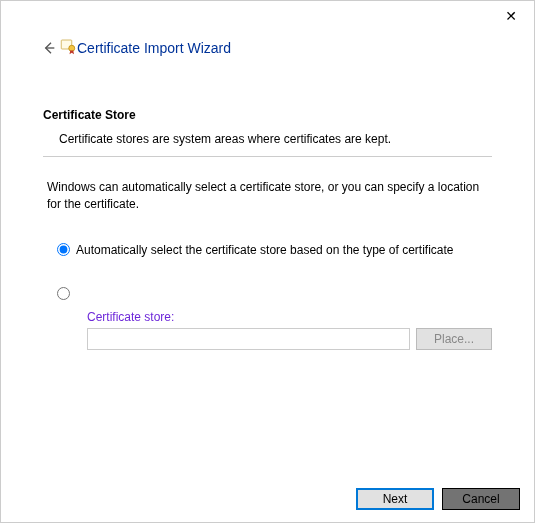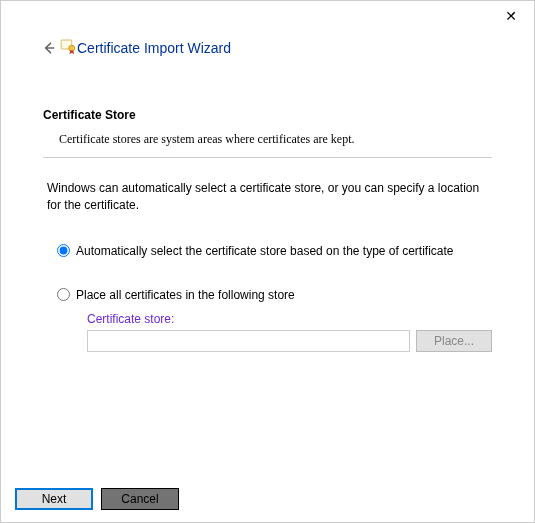--- a/index.html
+++ b/index.html
@@ -58,21 +58,20 @@
     }
     .section-heading {
       font-weight: bold;
       font-size: 12px;
       margin-bottom: 10px;
     }
     .section-subtext {
       font-size: 12px;
       margin-left: 16px;
       margin-bottom: 10px;
-      font-family: Liberation Serif, serif;
     }
     .divider {
       border: none;
       border-top: 1px solid #ccc;
       margin: 6px 0 22px 0;
     }
     .description {
       font-size: 12px;
       line-height: 1.4;
       margin-bottom: 14px;
@@ -127,21 +126,21 @@
       cursor: default;
       min-width: 76px;
     }
     .footer {
       position: absolute;
       bottom: 0;
       left: 0;
       right: 0;
       padding: 12px 14px;
       display: flex;
-      justify-content: flex-start;
+      justify-content: flex-end;
       gap: 8px;
     }
     .btn {
       height: 22px;
       min-width: 78px;
       font-size: 12px;
       background: #737373;
       border: 1px solid #000000;
       cursor: pointer;
       padding: 0 8px;
@@ -184,21 +183,20 @@
 
   <div class="description">Windows can automatically select a certificate store, or you can specify a location for the certificate.</div>
 
   <div class="radio-group">
     <label class="radio-row">
       <input type="radio" name="store-option" checked="" style="">
       <span>Automatically select the certificate store based on the type of certificate</span>
     </label>
     <label class="radio-row">
       <input type="radio" name="store-option" style="">
-      <span>Place all certificates in the following store</span>
     </label>
 
     <div class="store-section">
       <div class="store-label">Certificate store:</div>
       <div class="store-input-row">
         <input class="store-input" type="text" disabled="" value="" style="">
         <button class="browse-btn" disabled="">Place...</button>
       </div>
     </div>
   </div>

